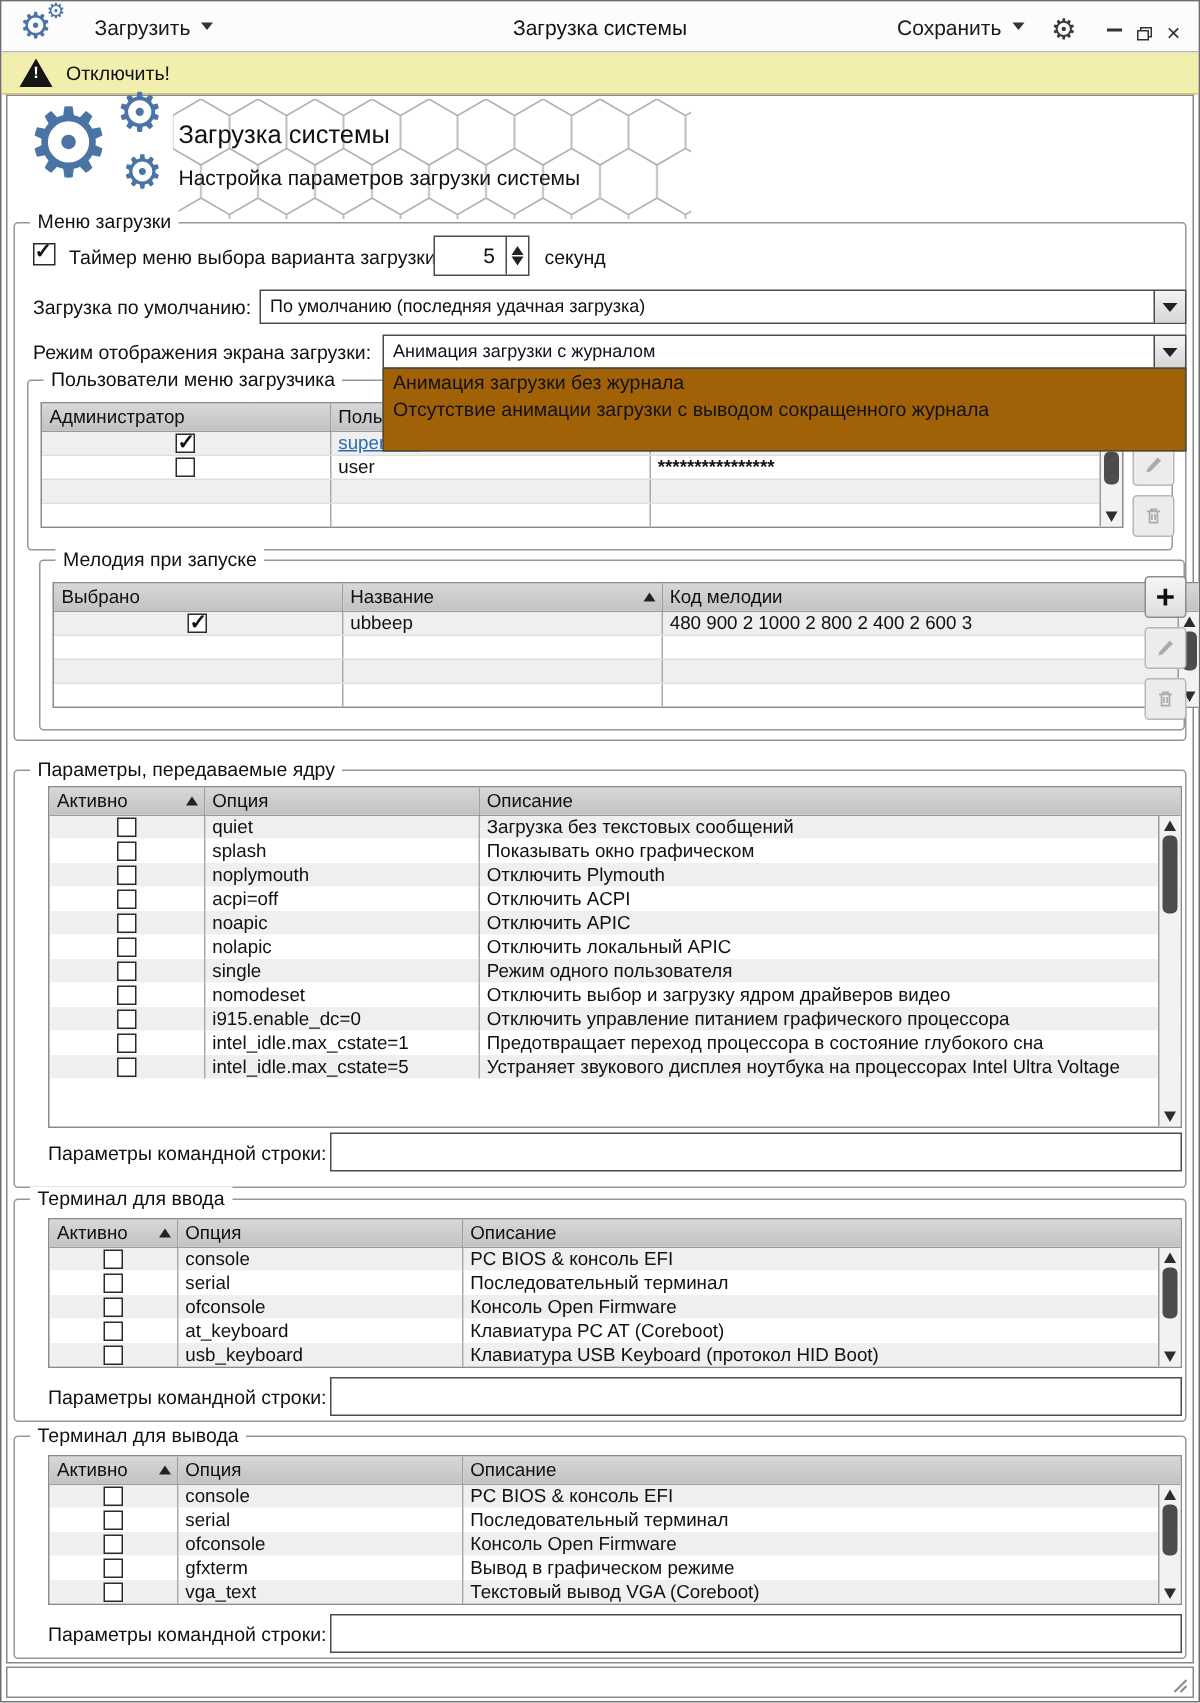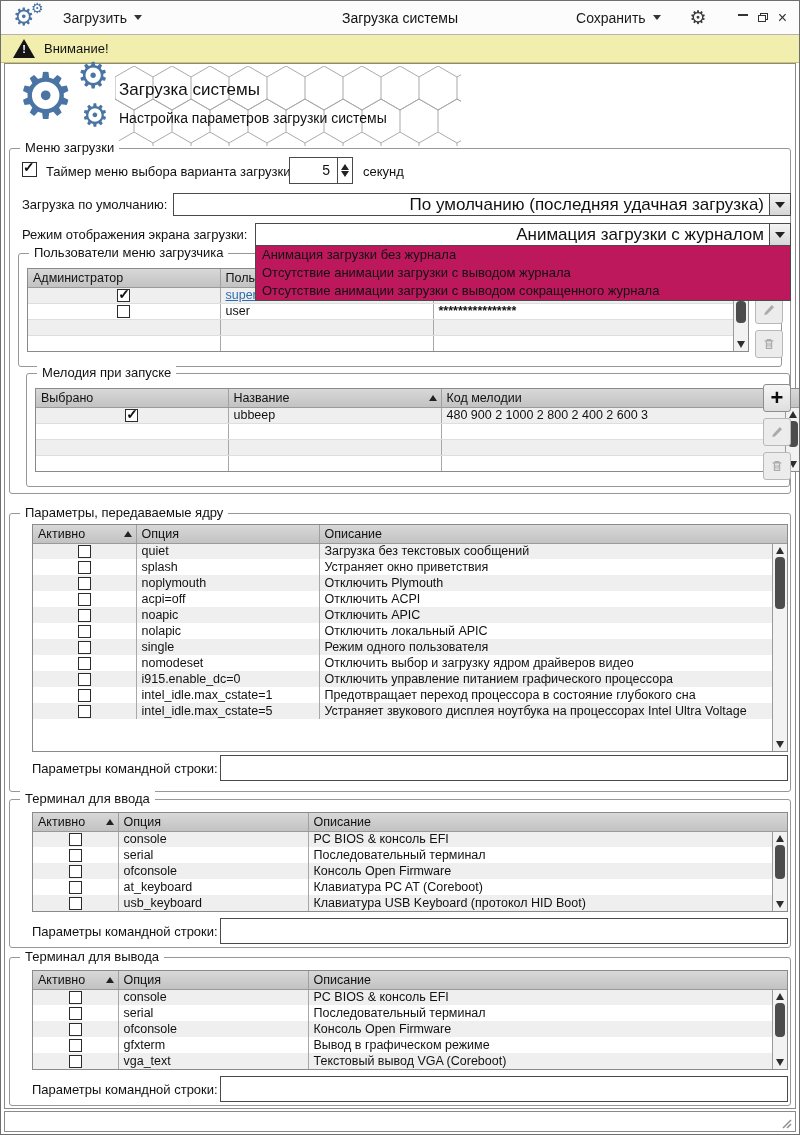--- a/index.html
+++ b/index.html
@@ -11,21 +11,21 @@
   .titlebar{position:absolute;left:0;top:0;width:100%;height:34px;background:#fcfcfc;
     border-bottom:1px solid #b4b4b4;display:flex;align-items:center;padding:0 12px;}
   .gear{font-family:"DejaVu Sans",sans-serif;line-height:1;}
   .tb-logo{position:relative;width:34px;height:28px;flex:none;}
   .tb-logo .g1{position:absolute;left:0;top:1px;font-size:24px;color:#4a74a4;}
   .tb-logo .g2{position:absolute;left:18px;top:-3px;font-size:14px;color:#4a74a4;}
   .tb-btn{display:flex;align-items:center;gap:7px;background:none;border:none;font:14px "Liberation Sans",sans-serif;
     color:#1a1a1a;margin-left:14px;cursor:pointer;padding:4px 2px;}
   .caret-down{width:0;height:0;border-left:4px solid transparent;border-right:4px solid transparent;border-top:5px solid #333;}
   .tb-title{position:absolute;left:0;right:0;text-align:center;font-size:14px;pointer-events:none;}
-  .tb-right{margin-left:auto;display:flex;align-items:center;gap:27px;}
+  .tb-right{margin-left:auto;display:flex;align-items:flex-end;gap:16px;}
   .tb-gear{font-size:19px;color:#3a3a3a;cursor:pointer;}
   .win-controls{display:flex;align-items:flex-start;gap:10px;margin-left:4px;}
   .wc-min{width:10px;height:2px;background:#333;margin-top:4px;}
   .wc-max{position:relative;width:10px;height:9px;margin-top:3px;}
   .wc-max .b1{position:absolute;right:0;top:0;width:8px;height:7px;border:1px solid #333;background:#fcfcfc;}
   .wc-max .b2{position:absolute;left:0;bottom:0;width:8px;height:7px;border:1px solid #333;background:#fcfcfc;}
   .wc-close{font-size:16px;line-height:14px;color:#333;margin-top:1px;}
 
   
   .warnbar{position:absolute;left:0;top:34px;width:100%;height:28px;background:#f1eeae;
@@ -62,27 +62,27 @@
 
   
   .spinner{position:absolute;display:flex;border:1px solid #4a4a4a;background:#fff;}
   .spin-val{flex:1;font-size:14px;line-height:25px;text-align:right;padding-right:7px;}
   .spin-btns{width:15px;border-left:1px solid #4a4a4a;display:flex;flex-direction:column;align-items:center;justify-content:center;gap:1px;}
   .tri-up-s{width:0;height:0;border-left:4px solid transparent;border-right:4px solid transparent;border-bottom:6px solid #222;}
   .tri-down-s{width:0;height:0;border-left:4px solid transparent;border-right:4px solid transparent;border-top:6px solid #222;}
 
   
   .combo{position:absolute;height:23px;border:1px solid #4a4a4a;background:#fff;}
-  .combo-text{position:absolute;left:6px;top:0;right:26px;font-size:17px;line-height:21px;white-space:nowrap;overflow:hidden;text-align:right;}
+  .combo-text{position:absolute;left:6px;top:0;right:26px;font-size:12px;line-height:21px;white-space:nowrap;overflow:hidden;}
   .combo-btn{position:absolute;right:0;top:0;bottom:0;width:21px;border-left:1px solid #4a4a4a;
     background:linear-gradient(#f4f4f4,#d6d6d6);display:flex;align-items:center;justify-content:center;}
   .tri-down{width:0;height:0;border-left:5px solid transparent;border-right:5px solid transparent;border-top:6px solid #222;}
 
   
-  .dropdown-popup{position:absolute;border:1px solid #4a4a4a;background:#be185d;z-index:30;}
+  .dropdown-popup{position:absolute;border:1px solid #4a4a4a;background:#a16207;z-index:30;}
   .dd-item{height:18px;line-height:18px;font-size:13px;padding:0 6px;white-space:nowrap;overflow:hidden;}
 
   
   .tablebox{position:absolute;border:1px solid #8a8a8a;background:#fff;overflow:hidden;}
   .tablebox table{border-collapse:collapse;table-layout:fixed;width:100%;}
   .tablebox th{height:18px;background:linear-gradient(#d8d8d8,#c2c2c2);border-bottom:1px solid #9a9a9a;
     border-right:1px solid #a0a0a0;font-size:12.5px;font-weight:normal;text-align:left;padding:0 5px;
     white-space:nowrap;overflow:hidden;position:relative;}
   .tablebox th:last-child{border-right:none;}
   .tablebox td{height:16px;font-size:12.5px;padding:0 5px;border-right:1px solid #a8a8a8;
@@ -145,21 +145,21 @@
             <span class="b1"></span>
             <span class="b2"></span>
           </span>
         <span class="wc-close">×</span>
       </span>
     </div>
   </div>
 
   <div class="warnbar">
     <span class="warn-tri"></span>
-    <span>Внимание!</span>
+    <span>Отключить!</span>
   </div>
 
   <div class="frame">
 
     <div class="apphead">
       <div class="hexwrap">
         <svg width="346" height="80" xmlns="http://www.w3.org/2000/svg">
           <defs>
             <pattern id="hex" width="38" height="66" patternUnits="userSpaceOnUse">
               <path d="M19 0 L38 11 L38 33 L19 44 L0 33 L0 11 Z M19 44 L19 66 M19 44 L38 33 M19 44 L0 33" fill="none" stroke="#a9a9a9" stroke-width="1"></path>
@@ -202,21 +202,20 @@
       <span class="lbl" style="left:12px;top:78px">Режим отображения экрана загрузки:</span>
       <div class="combo" style="left:245px;top:74px;width:536px">
         <span class="combo-text">Анимация загрузки с журналом</span>
         <span class="combo-btn">
             <i class="tri-down"></i>
           </span>
       </div>
 
       <div class="dropdown-popup" style="left:245px;top:96px;width:536px;height:56px">
         <div class="dd-item">Анимация загрузки без журнала</div>
-        <div class="dd-item">Отсутствие анимации загрузки с выводом журнала</div>
         <div class="dd-item">Отсутствие анимации загрузки с выводом сокращенного журнала</div>
       </div>
 
       <div class="gbox" style="left:8px;top:104px;width:764px;height:114px">
         <span class="gb-legend">Пользователи меню загрузчика</span>
         <div class="tablebox" style="left:8px;top:14px;width:722px;height:84px">
           <table>
             <colgroup>
                 <col style="width:192px">
                 <col style="width:213px">
@@ -359,21 +358,21 @@
           </thead>
           <tbody>
               <tr>
                 <td class="c-check"><span class="cb"></span></td>
                 <td>quiet</td>
                 <td>Загрузка без текстовых сообщений</td>
               </tr>
               <tr>
                 <td class="c-check"><span class="cb"></span></td>
                 <td>splash</td>
-                <td>Устраняет окно приветствия</td>
+                <td>Показывать окно графическом</td>
               </tr>
               <tr>
                 <td class="c-check"><span class="cb"></span></td>
                 <td>noplymouth</td>
                 <td>Отключить Plymouth</td>
               </tr>
               <tr>
                 <td class="c-check"><span class="cb"></span></td>
                 <td>acpi=off</td>
                 <td>Отключить ACPI</td>

